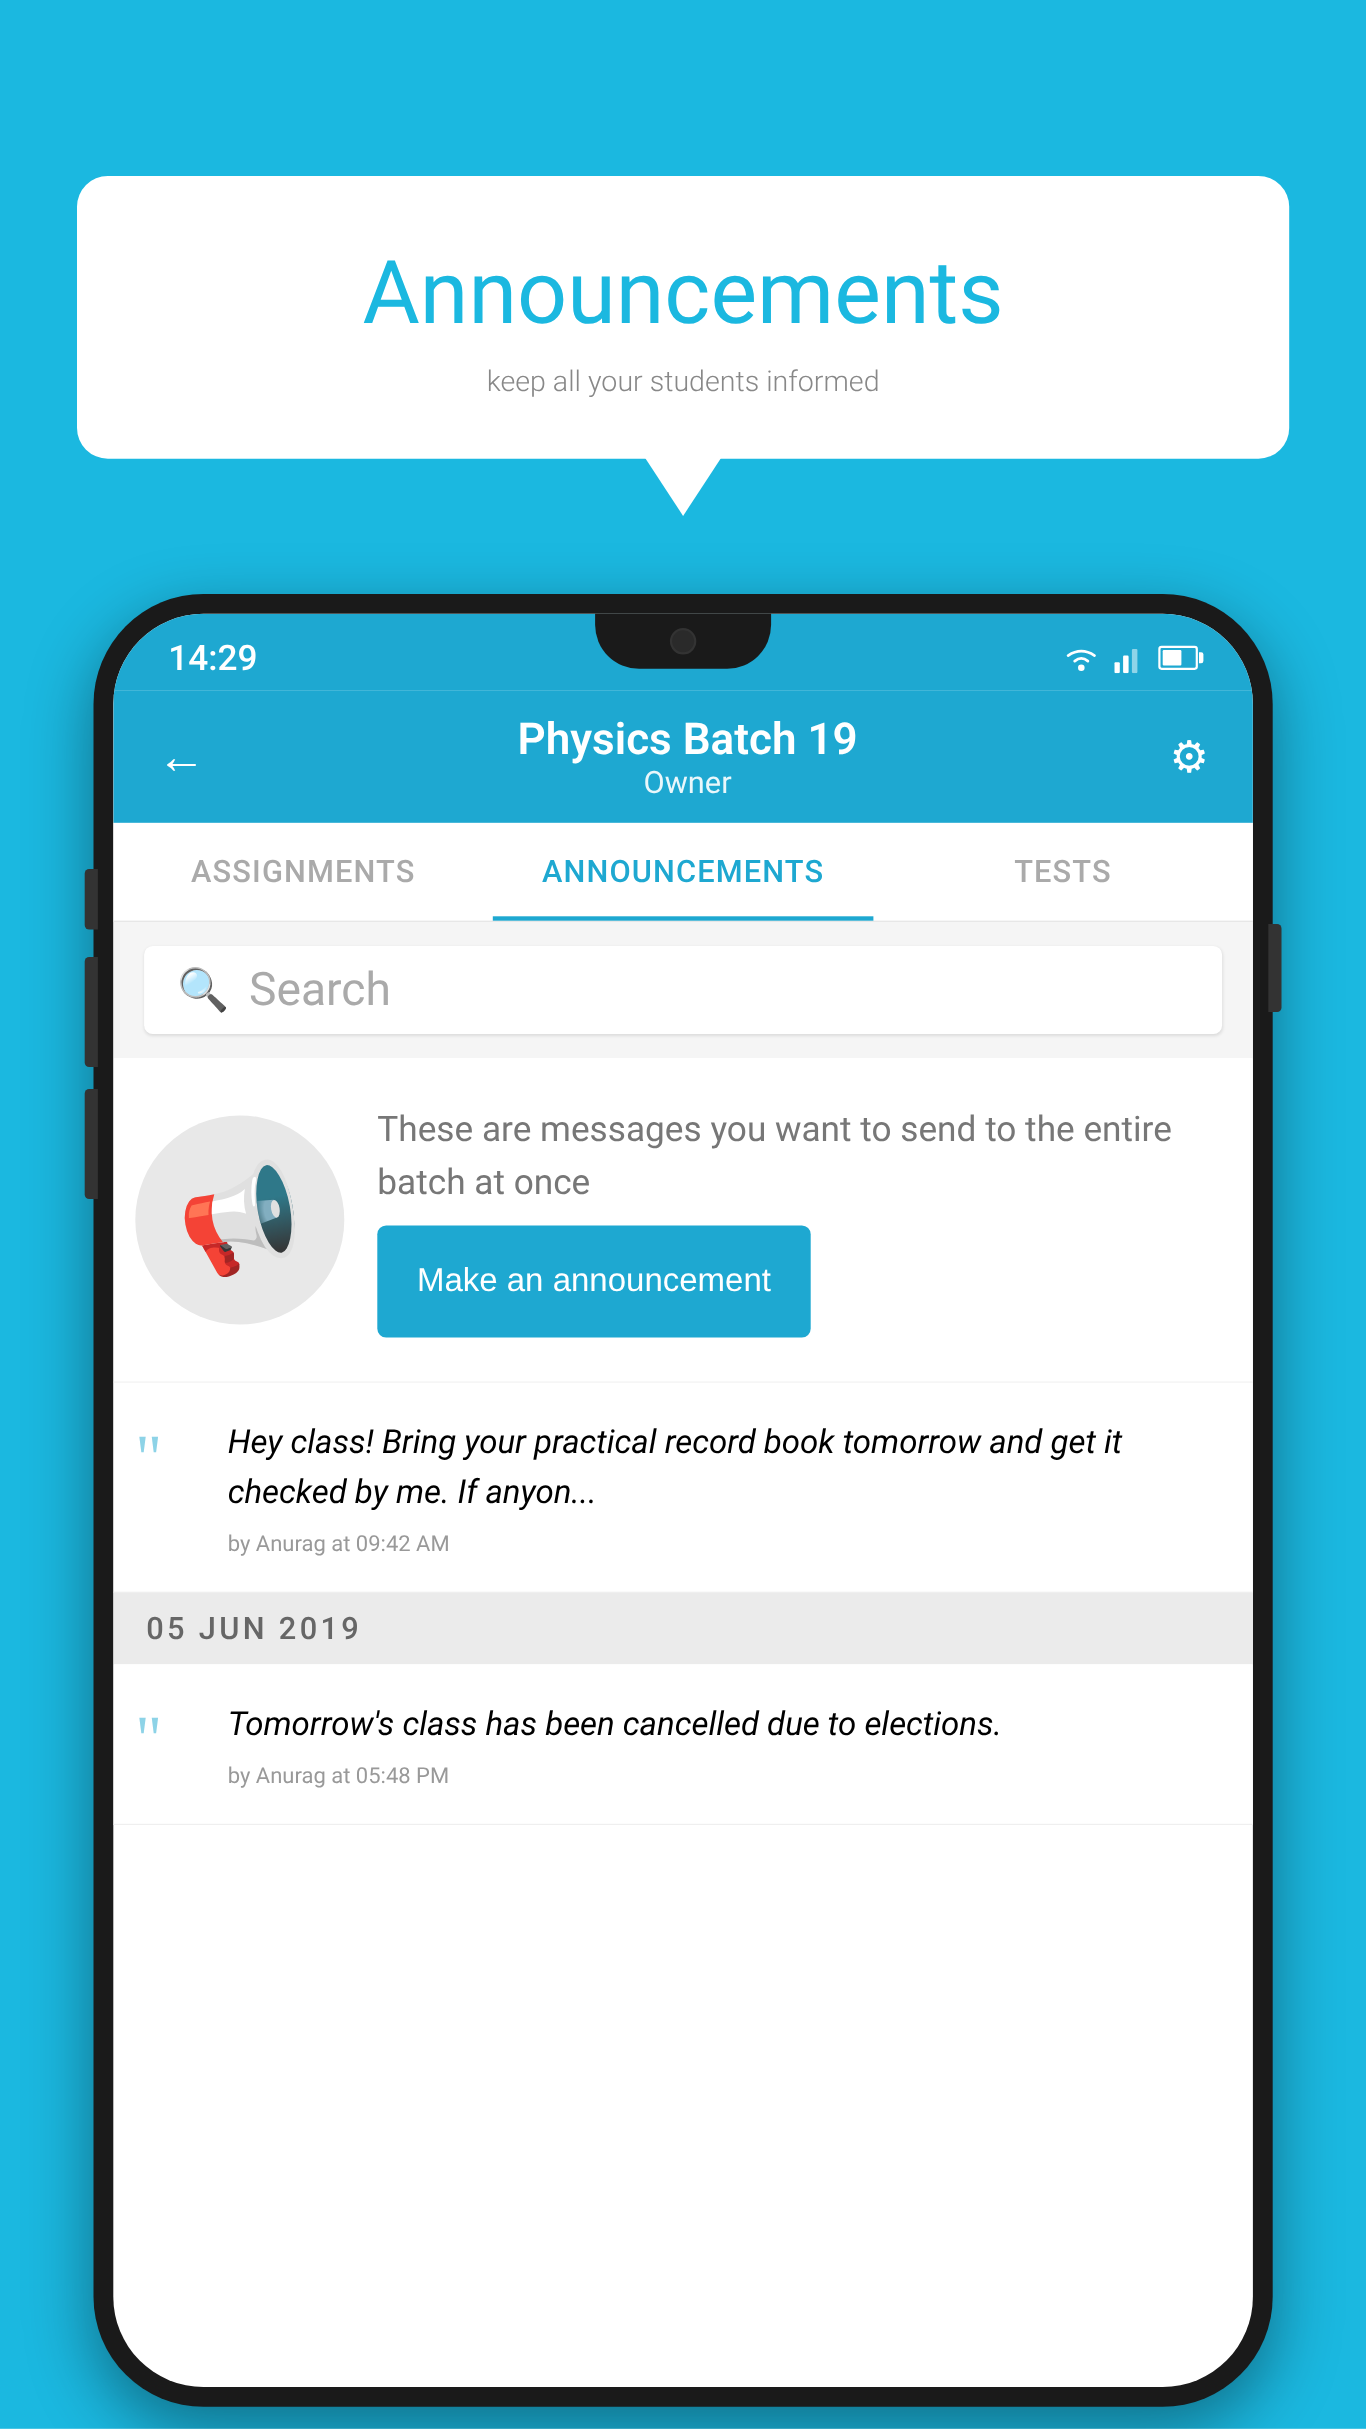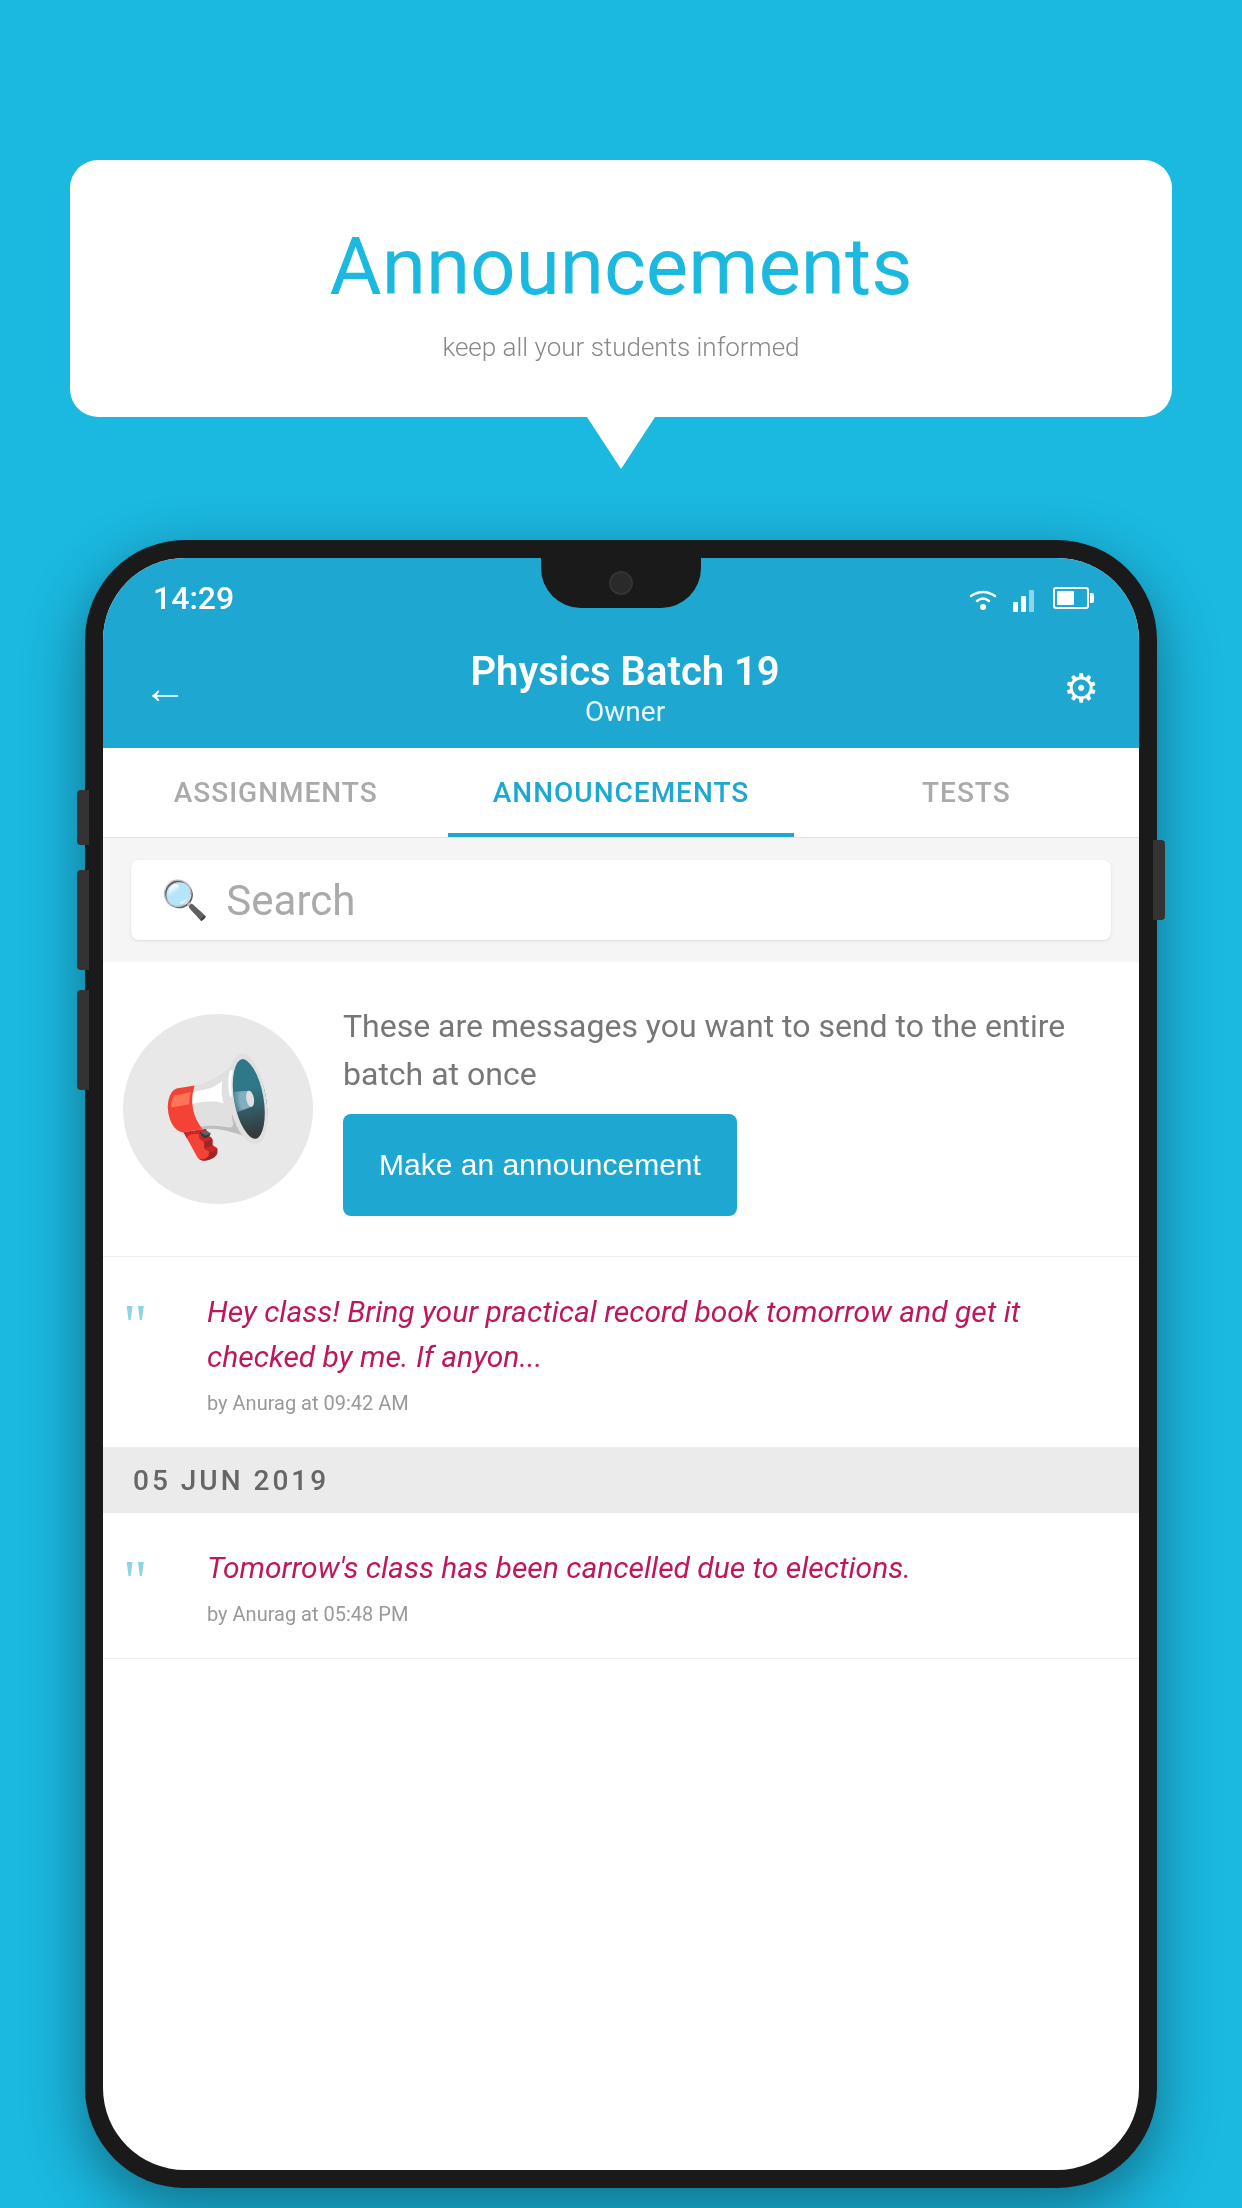--- a/index.html
+++ b/index.html
@@ -359,21 +359,21 @@
       width: 60px;
       opacity: 0.5;
     }
 
     .announcement-text {
       flex: 1;
     }
 
     .announcement-message {
       font-size: 30px;
-      color: #be185d;
+      color: #000000;
       font-style: italic;
       line-height: 1.5;
       margin-bottom: 12px;
     }
 
     .announcement-author {
       font-size: 20px;
       color: #999;
     }
 

